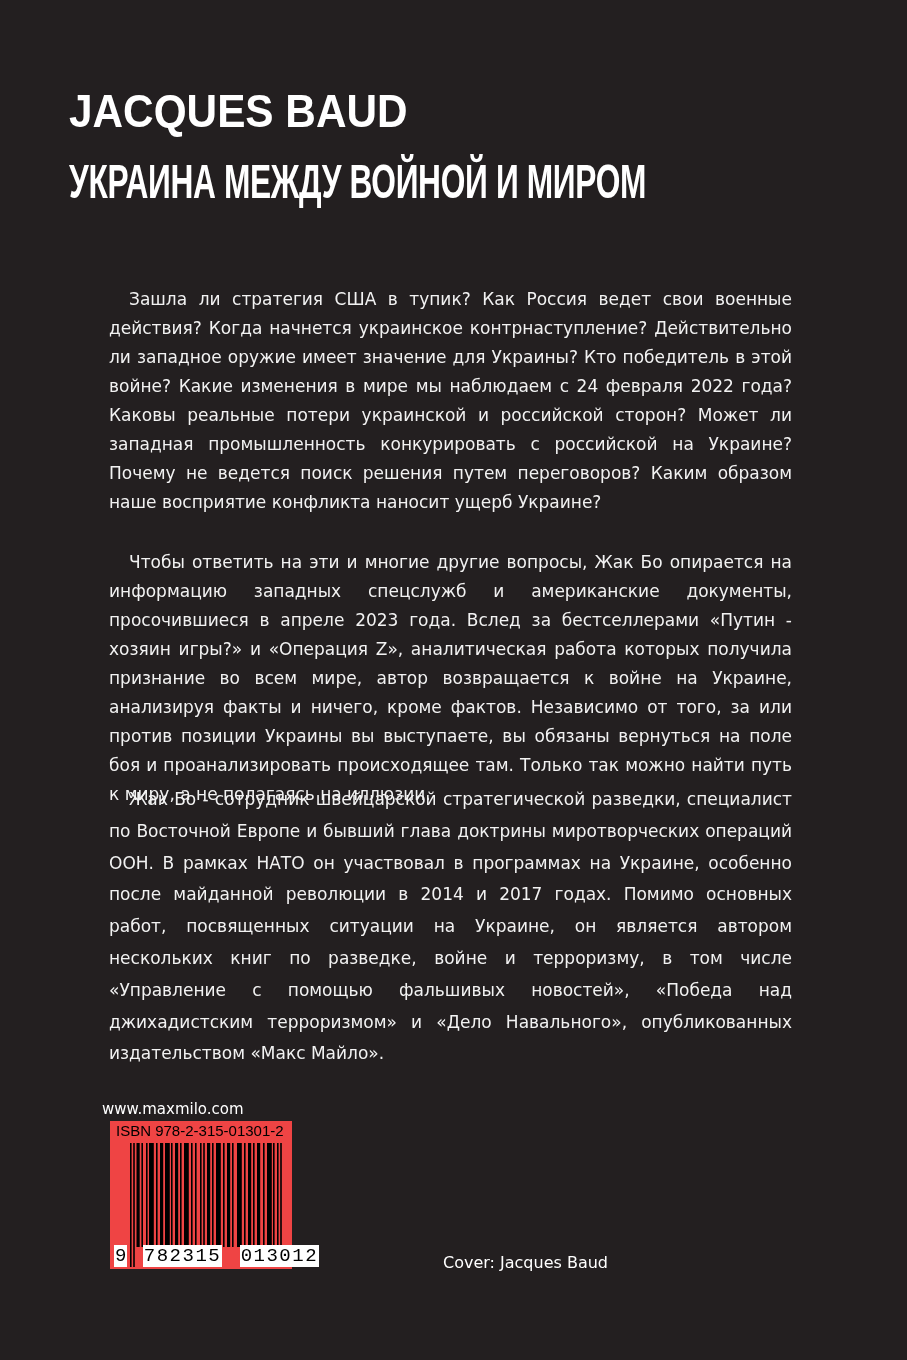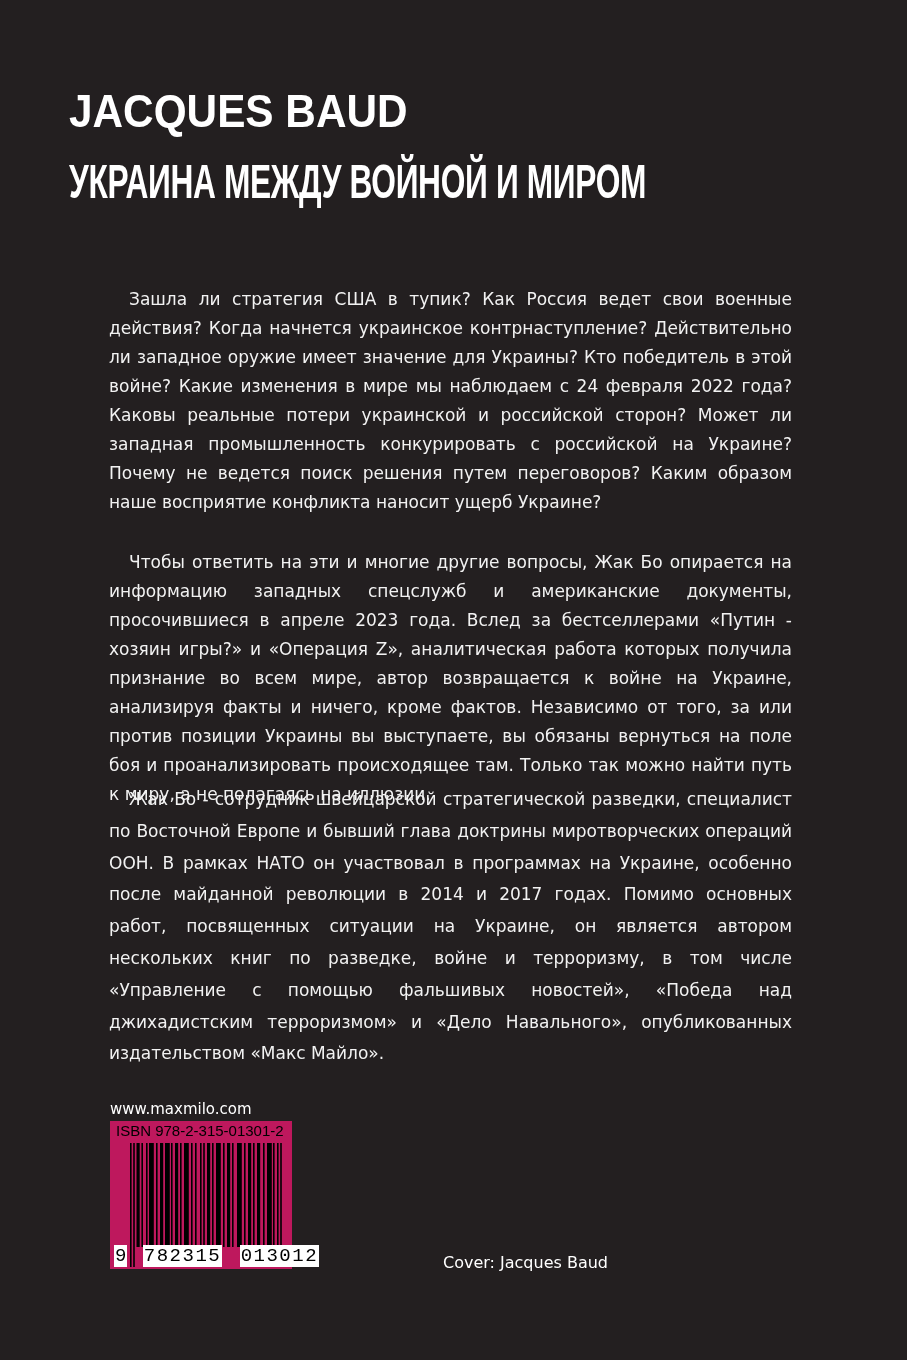--- a/index.html
+++ b/index.html
@@ -40,28 +40,28 @@
     .bio {
       position: absolute; left: 109px; top: 784px; width: 683px;
       font-family: "DejaVu Sans", sans-serif;
       font-size: 17px;
       line-height: 31.8px;
       text-align: justify;
       text-indent: 20px;
       color: #f2f2f2;
     }
     .url {
-      position: absolute; left: 110px; top: 1100px;
+      position: absolute; left: 102px; top: 1100px;
       font-family: "DejaVu Sans", sans-serif; font-size: 15px;
       color: #ffffff;
     }
     .barcode-box {
       position: absolute; left: 110px; top: 1121px;
       width: 182px; height: 148px;
-      background: #be185d;
+      background: #ef4444;
     }
     .isbn {
       position: absolute; left: 6px; top: 1px;
       font-family: "Liberation Sans", sans-serif; font-size: 15px;
       color: #000;
       white-space: nowrap;
     }
     .bars {
       position: absolute; left: 20px; top: 22px;
       height: 124px; width: 160px;

